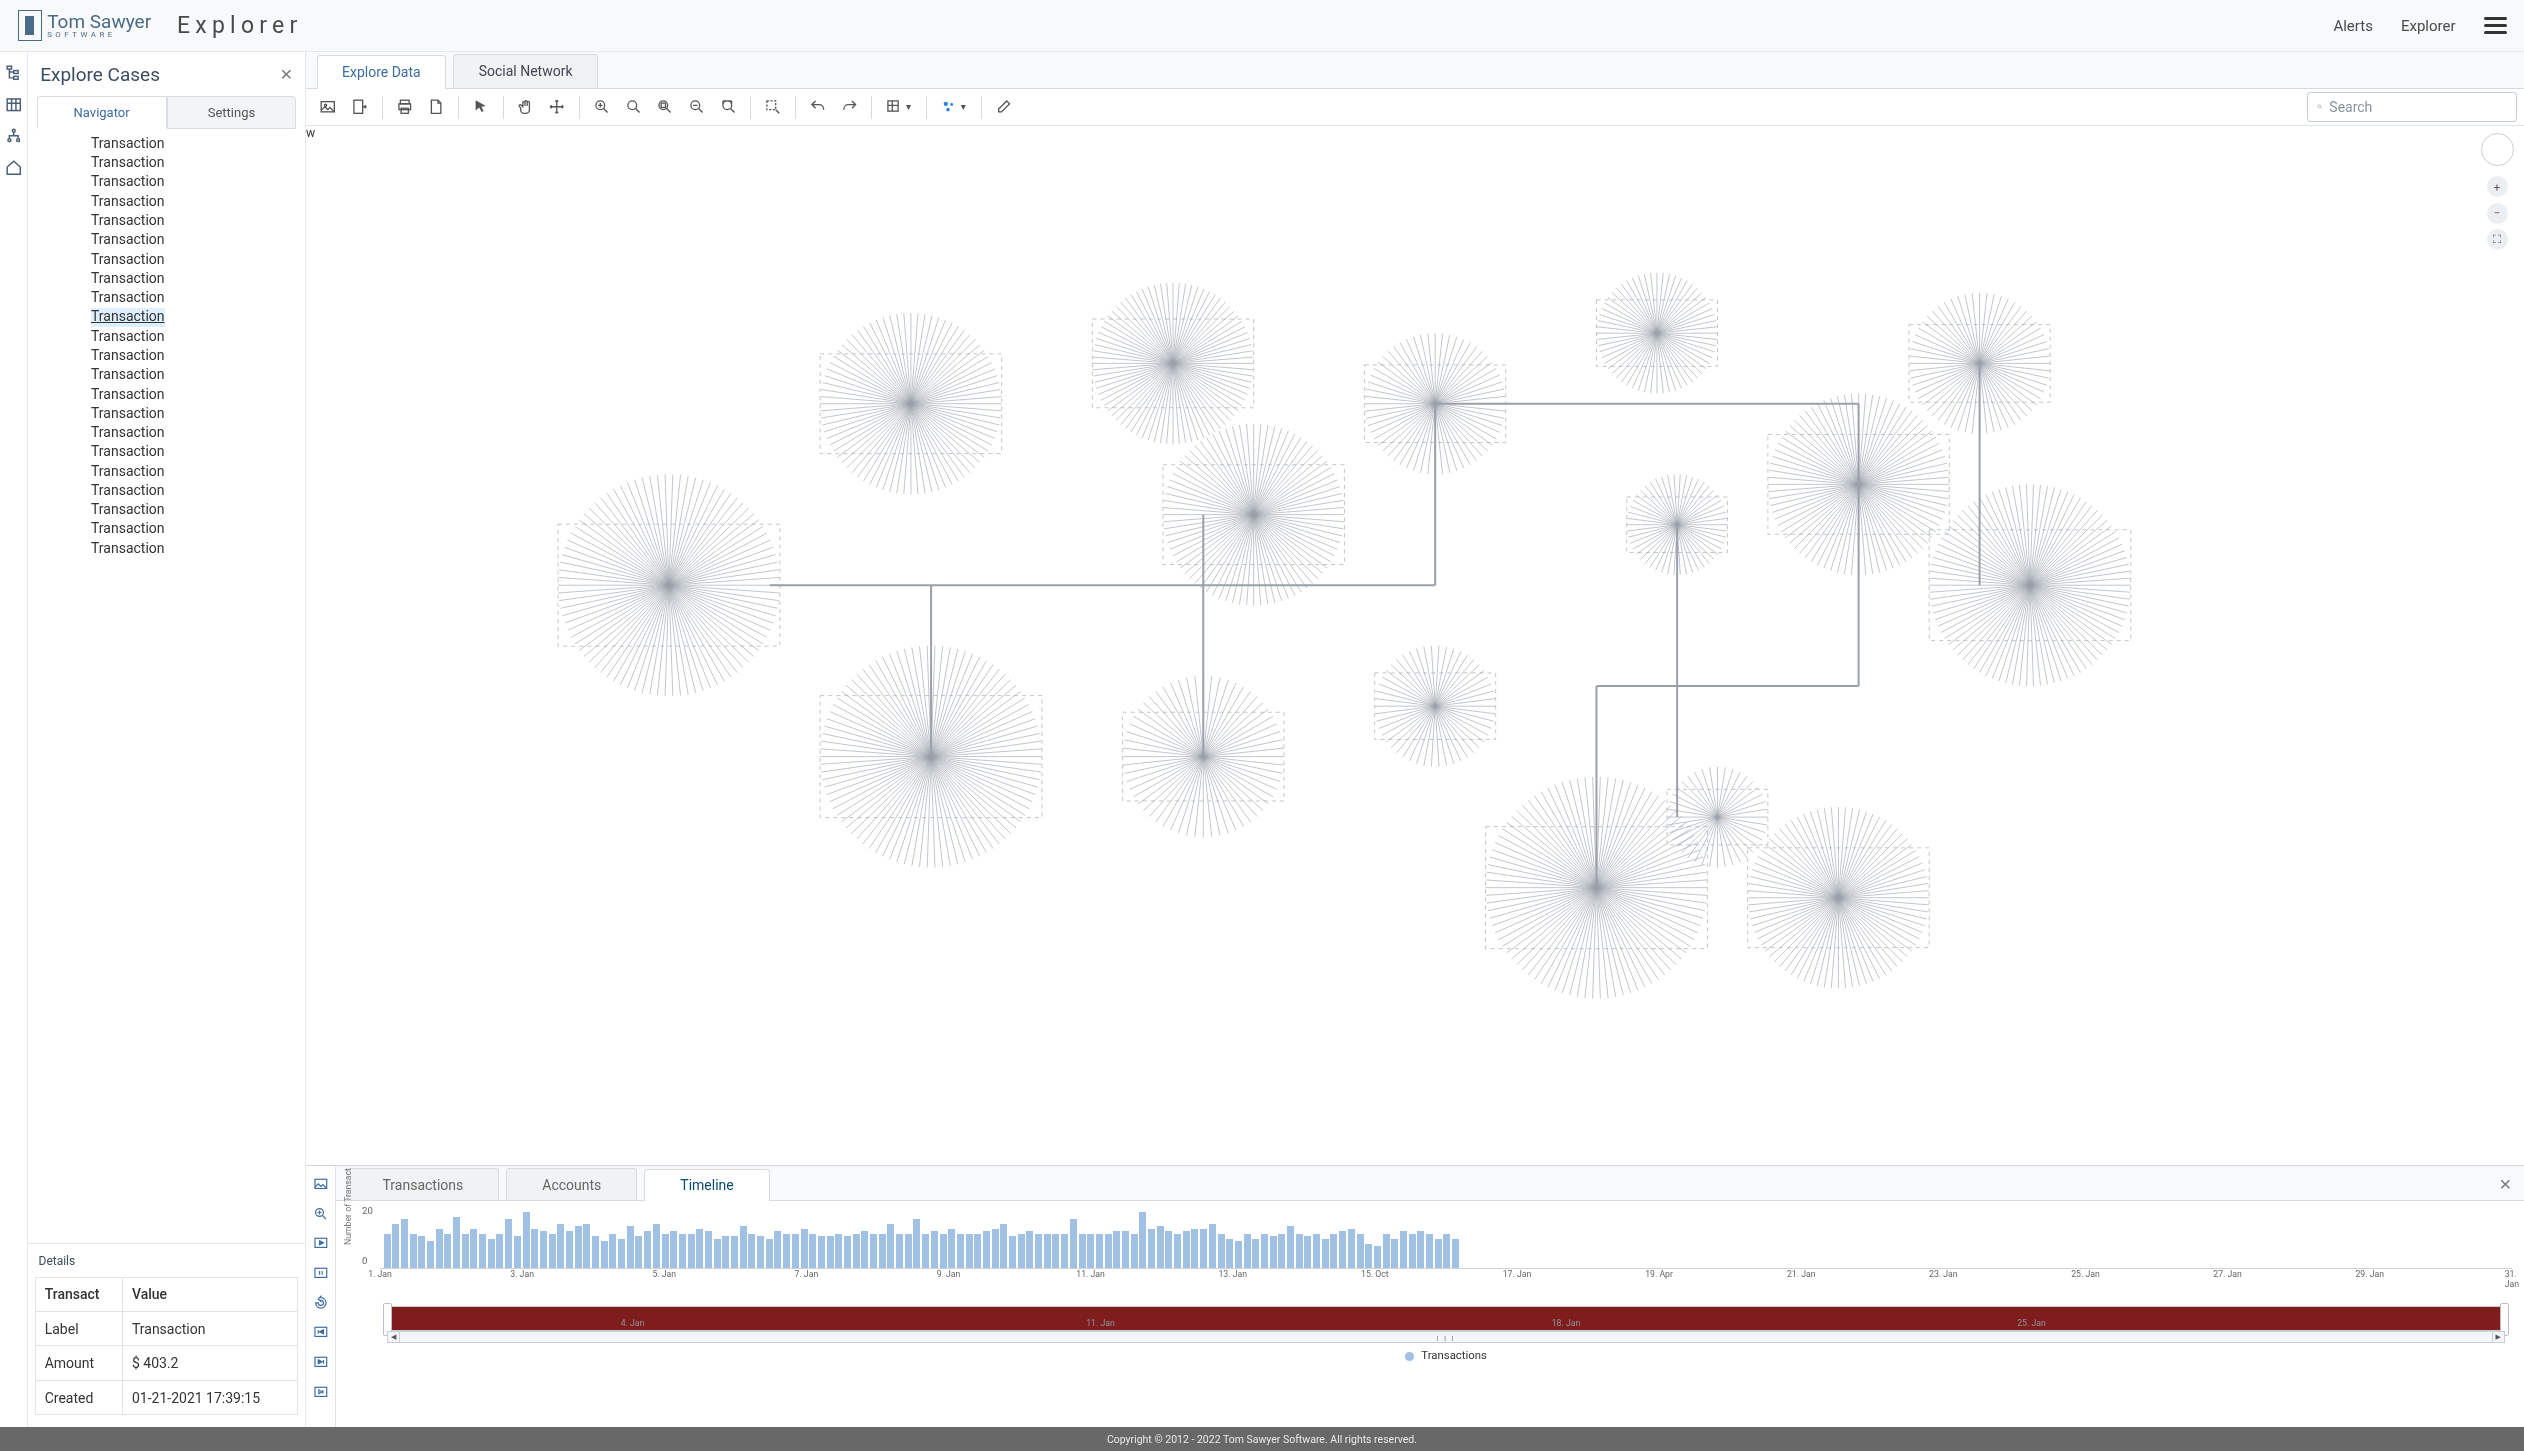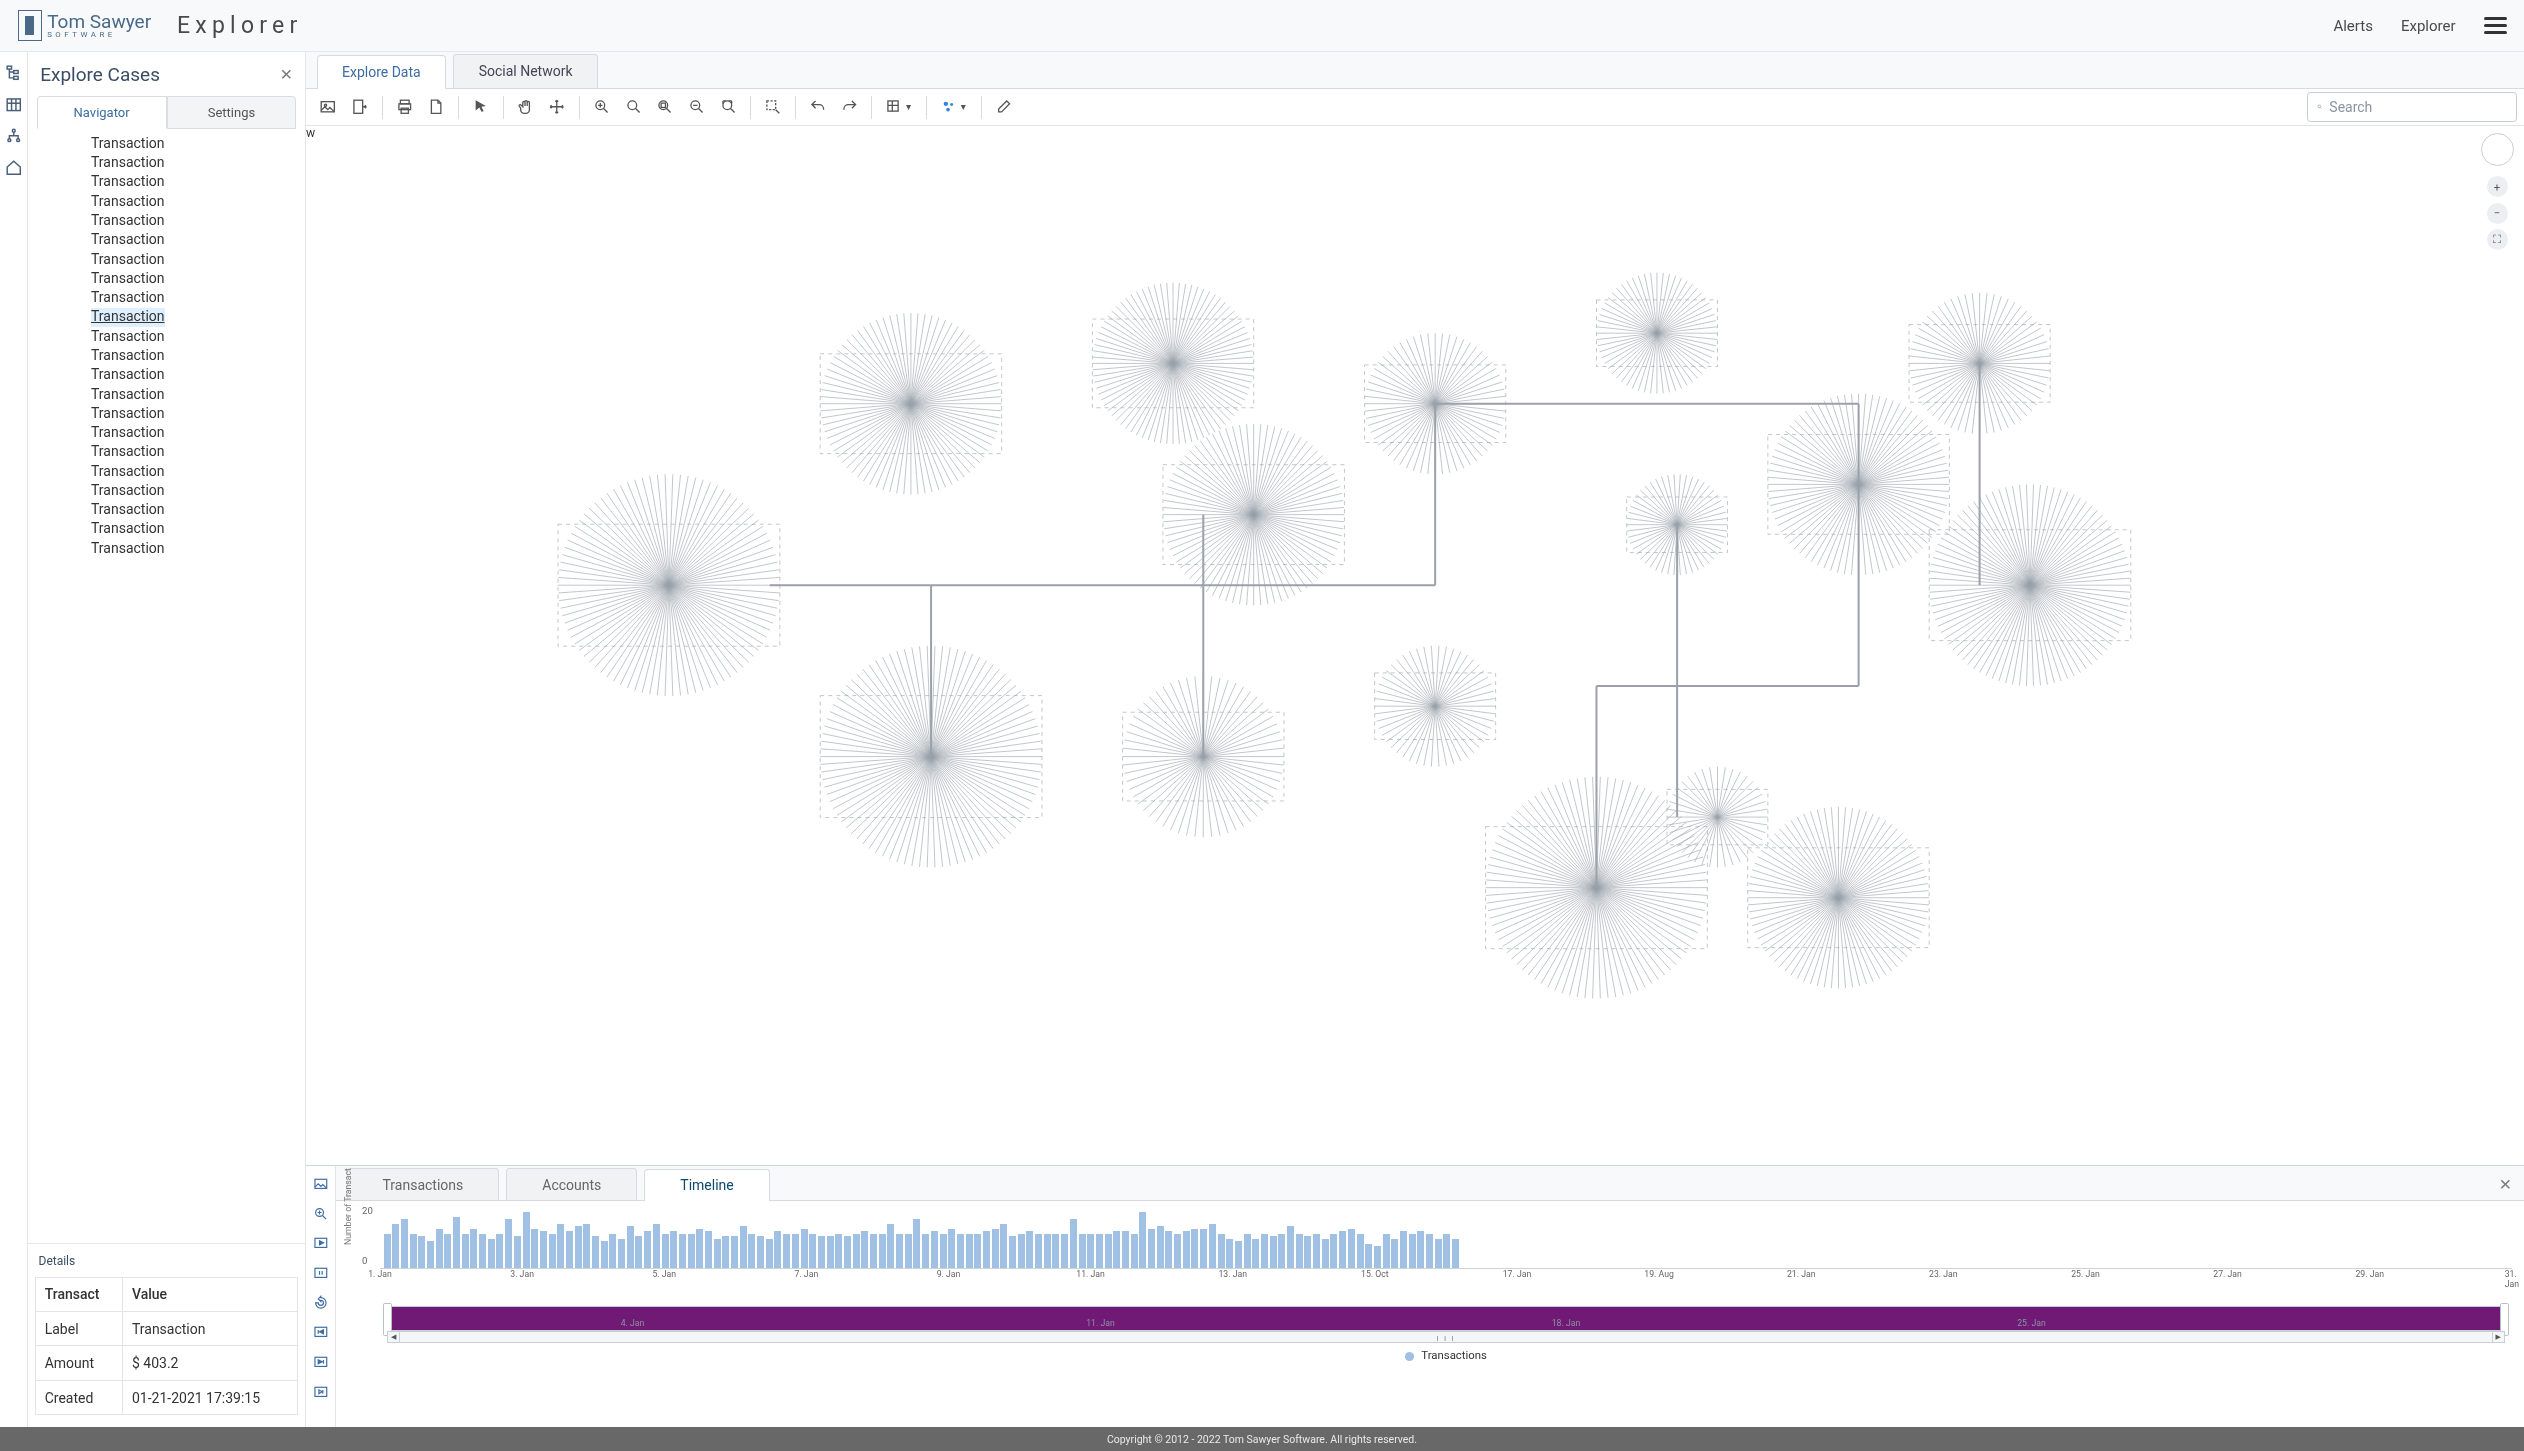--- a/index.html
+++ b/index.html
@@ -87,21 +87,21 @@
 
 .chartarea { flex:1; background:#fff; padding:7px 12.2px 0 44px; position:relative;}
 .ylab { position:absolute; left:7px; top:44px; transform:rotate(-90deg); transform-origin:left top; font-size:8.7px; color:#7a7a7a; white-space:nowrap;}
 .ytick { position:absolute; left:26px; font-size:9.6px; color:#666;}
 .bars { display:flex; align-items:flex-end; height:61px; gap:1.7px; border-bottom:0.9px solid #ccd3da; padding-left:3.5px;}
 .bar { width:7px; background:#a1c1e4; }
 .xticks { position:relative; height:14px; font-size:8.7px; color:#666;}
 .xticks span { position:absolute; transform:translateX(-50%);}
 .xlab { text-align:center; font-size:9.6px; color:#888; margin-top:3.5px;}
 
-.range { margin:23px 7px 0 7px; height:24.5px; border:0.9px solid #c9ced4; background:#701a75; position:relative;}
+.range { margin:23px 7px 0 7px; height:24.5px; border:0.9px solid #c9ced4; background:#7f1d1d; position:relative;}
 .range .handle { position:absolute; top:-4.4px; width:8.7px; height:33px; background:#fff; border:0.9px solid #b8c0ca; border-radius:1.7px; cursor:ew-resize;}
 .range .handle.l{left:-5.2px;} .range .handle.r{right:-5.2px;}
 .range .rt { position:absolute; bottom:1.7px; font-size:8.7px; color:#8a94a1;}
 .hscroll { margin:0 7px; height:12.2px; border:0.9px solid #c9ced4; background:#f4f6f8; position:relative;}
 .hscroll .ar{position:absolute;top:0;width:12.2px;height:10.5px;text-align:center;font-size:7px;color:#555;line-height:10.5px;}
 .hscroll .ar.l{left:0;border-right:0.9px solid #c9ced4;} .hscroll .ar.r{right:0;border-left:0.9px solid #c9ced4;}
 .hscroll .grip{position:absolute;left:50%;top:1.7px;transform:translateX(-50%);font-size:7.9px;color:#888;letter-spacing:1.7px;}
 .legend { text-align:center; padding:5.2px 0; font-size:11.4px; color:#333;}
 .legend .dot{display:inline-block;width:8.7px;height:8.7px;border-radius:50%;background:#a1c1e4;margin-right:5.2px;vertical-align:middle;}
 
@@ -1707,21 +1707,21 @@
           <div class="xticks" id="xticks">
               <span style="left: 0%;">1. Jan</span>
               <span style="left: 6.66667%;">3. Jan</span>
               <span style="left: 13.3333%;">5. Jan</span>
               <span style="left: 20%;">7. Jan</span>
               <span style="left: 26.6667%;">9. Jan</span>
               <span style="left: 33.3333%;">11. Jan</span>
               <span style="left: 40%;">13. Jan</span>
               <span style="left: 46.6667%;">15. Oct</span>
               <span style="left: 53.3333%;">17. Jan</span>
-              <span style="left: 60%;">19. Aug</span>
+              <span style="left: 60%;">19. Apr</span>
               <span style="left: 66.6667%;">21. Jan</span>
               <span style="left: 73.3333%;">23. Jan</span>
               <span style="left: 80%;">25. Jan</span>
               <span style="left: 86.6667%;">27. Jan</span>
               <span style="left: 93.3333%;">29. Jan</span>
               <span style="left: 100%;">31. Jan</span>
             </div>
 
           <div class="range">
             <div class="handle l"></div>

